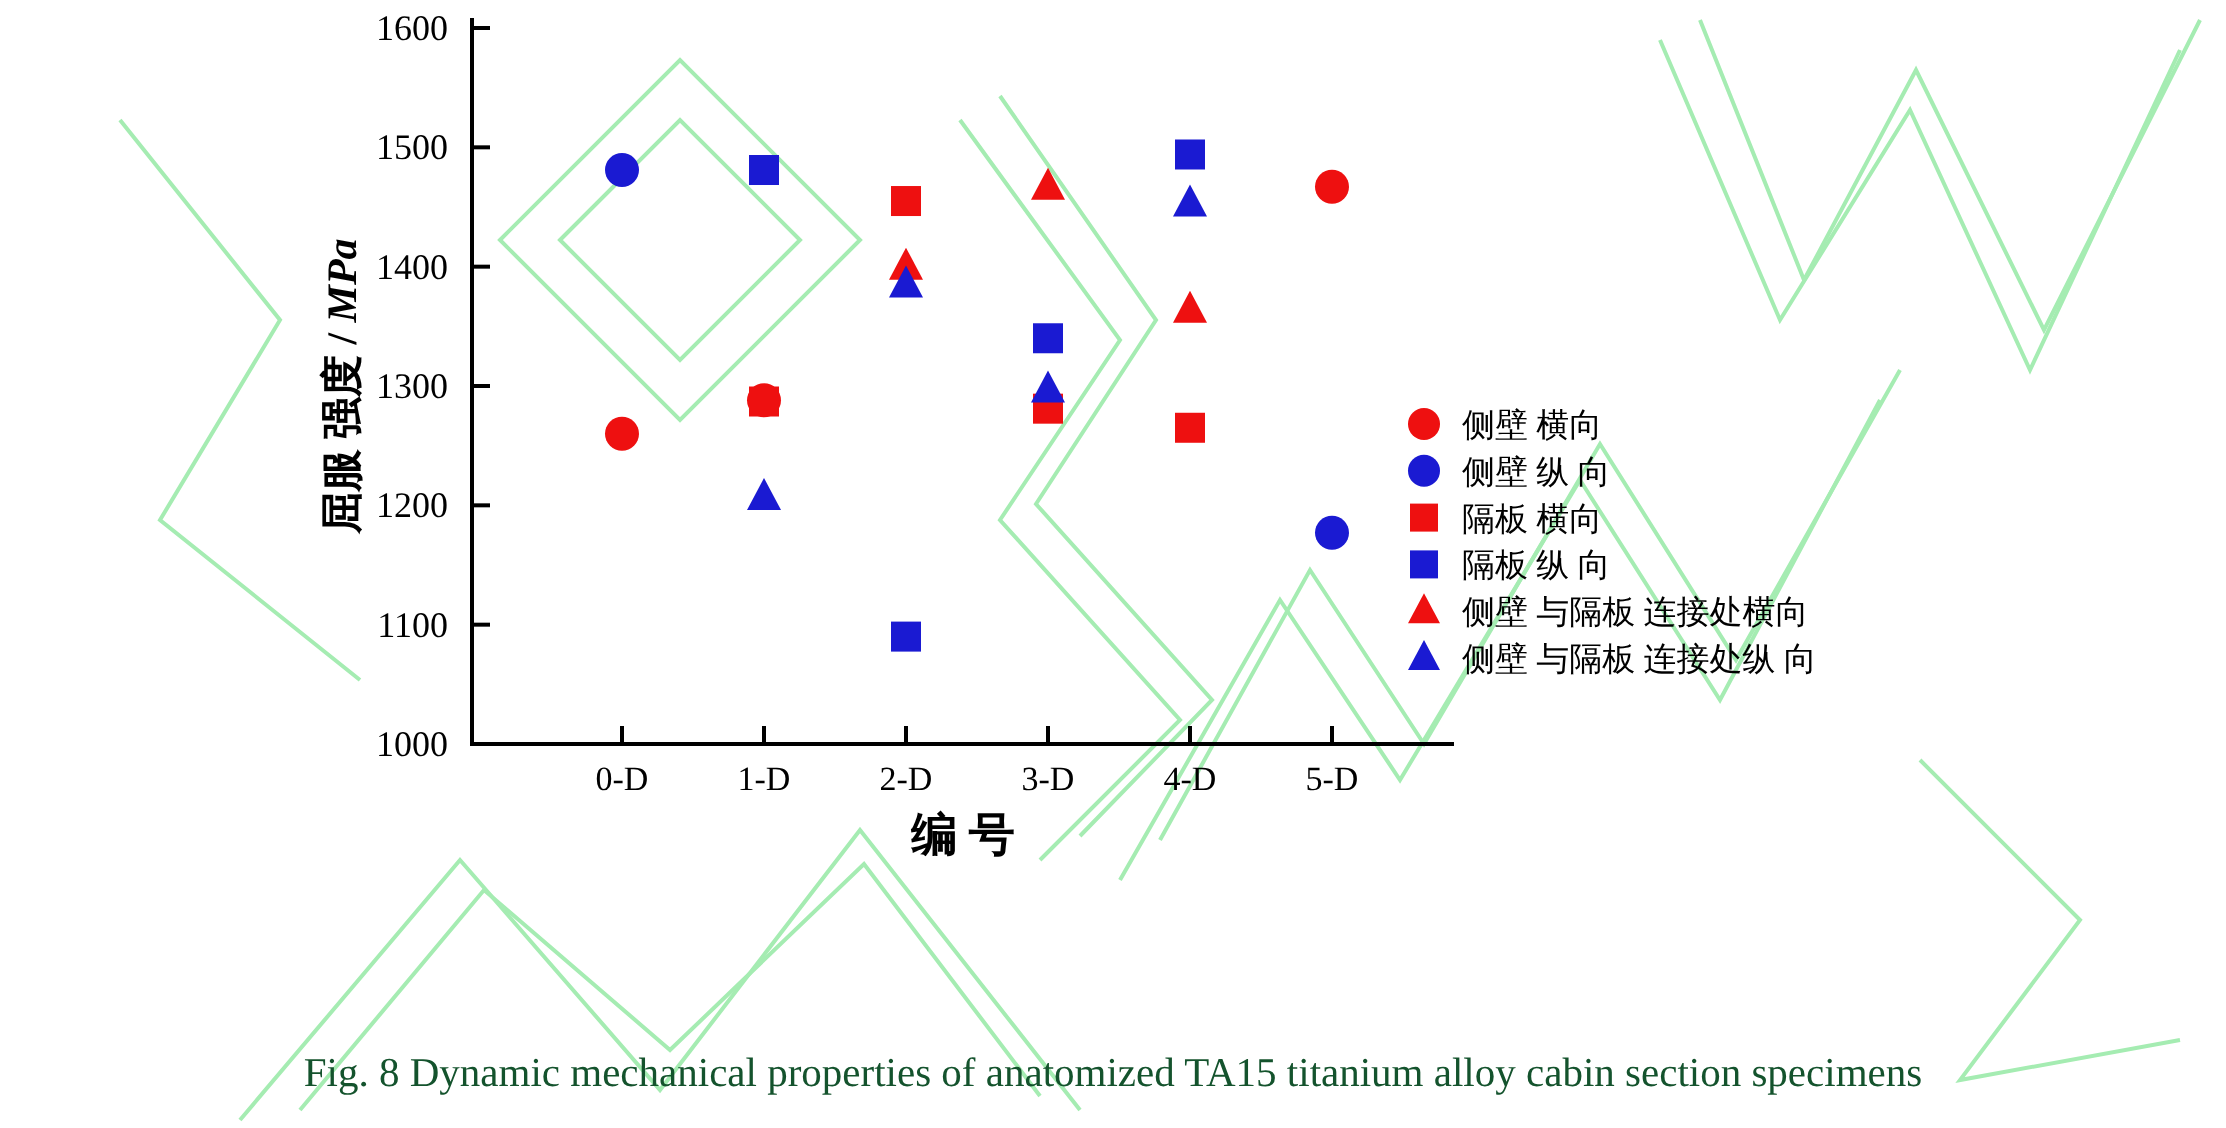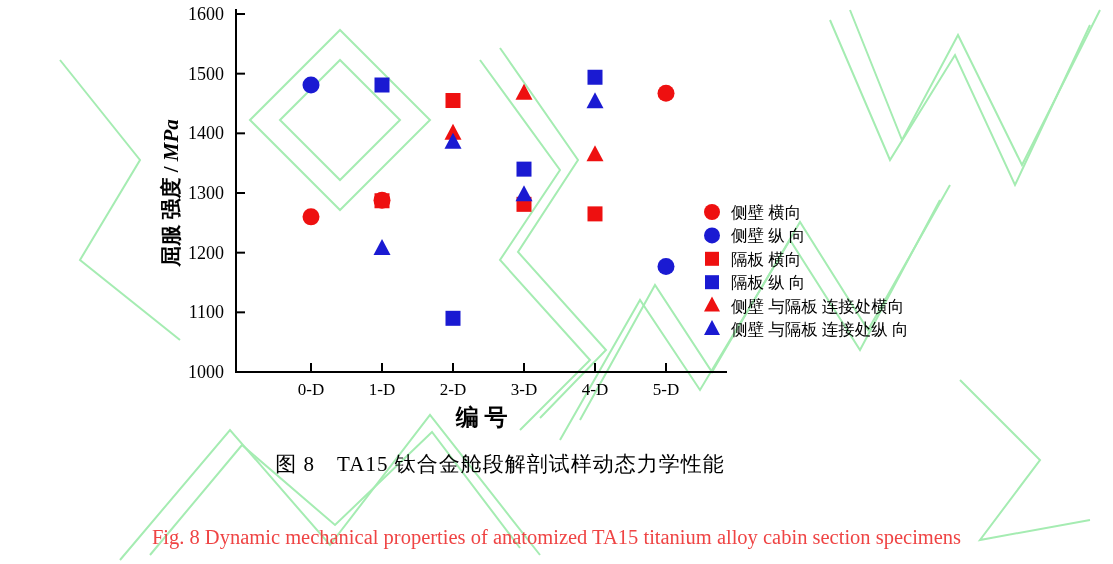--- a/index.html
+++ b/index.html
@@ -13,21 +13,21 @@
   .layer{position:absolute;left:0;top:0;}
   #watermark{z-index:0;}
   #plot{z-index:2;}
   .caption-cn{
     position:absolute;left:0;top:450px;width:1000px;
     text-align:center;font-size:21px;color:#000;z-index:3;
     letter-spacing:1px;
   }
   .caption-en{
     position:absolute;left:0;top:526px;width:1113px;
-    text-align:center;font-size:20.5px;color:#ef4444;z-index:3;
+    text-align:center;font-size:20.5px;color:#14532d;z-index:3;
   }
 </style>
 </head>
 <body>
 
 <div class="figure-wrap">
 
   <svg id="watermark" class="layer" width="1113" height="564" aria-hidden="true">
     <g fill="none" stroke="#a5ecb2" stroke-width="2">
       <path d="M 560 440 L 640 300 L 700 390 L 790 240 L 860 350 L 940 200"></path>
@@ -103,16 +103,15 @@
       <rect x="705" y="251.8" width="14" height="14" fill="#ee1010"></rect>
       <text x="731" y="264.8" font-size="16.5" font-family="&quot;Liberation Serif&quot;, serif" fill="#000">隔板 横向</text>
       <rect x="705" y="275.2" width="14" height="14" fill="#1a1ad2"></rect>
       <text x="731" y="288.2" font-size="16.5" font-family="&quot;Liberation Serif&quot;, serif" fill="#000">隔板 纵 向</text>
       <polygon points="712,296.6 704,311.6 720,311.6" fill="#ee1010"></polygon>
       <text x="731" y="311.6" font-size="16.5" font-family="&quot;Liberation Serif&quot;, serif" fill="#000">侧壁 与隔板 连接处横向</text>
       <polygon points="712,320 704,335 720,335" fill="#1a1ad2"></polygon>
       <text x="731" y="335" font-size="16.5" font-family="&quot;Liberation Serif&quot;, serif" fill="#000">侧壁 与隔板 连接处纵 向</text>
     </svg>
 
-  <div class="caption-cn">图 8　TA15 钛合金舱段解剖试样动态力学性能</div>
 
   <div class="caption-en">Fig. 8 Dynamic mechanical properties of anatomized TA15 titanium alloy cabin section specimens</div>
 </div>
 
 </body></html>

